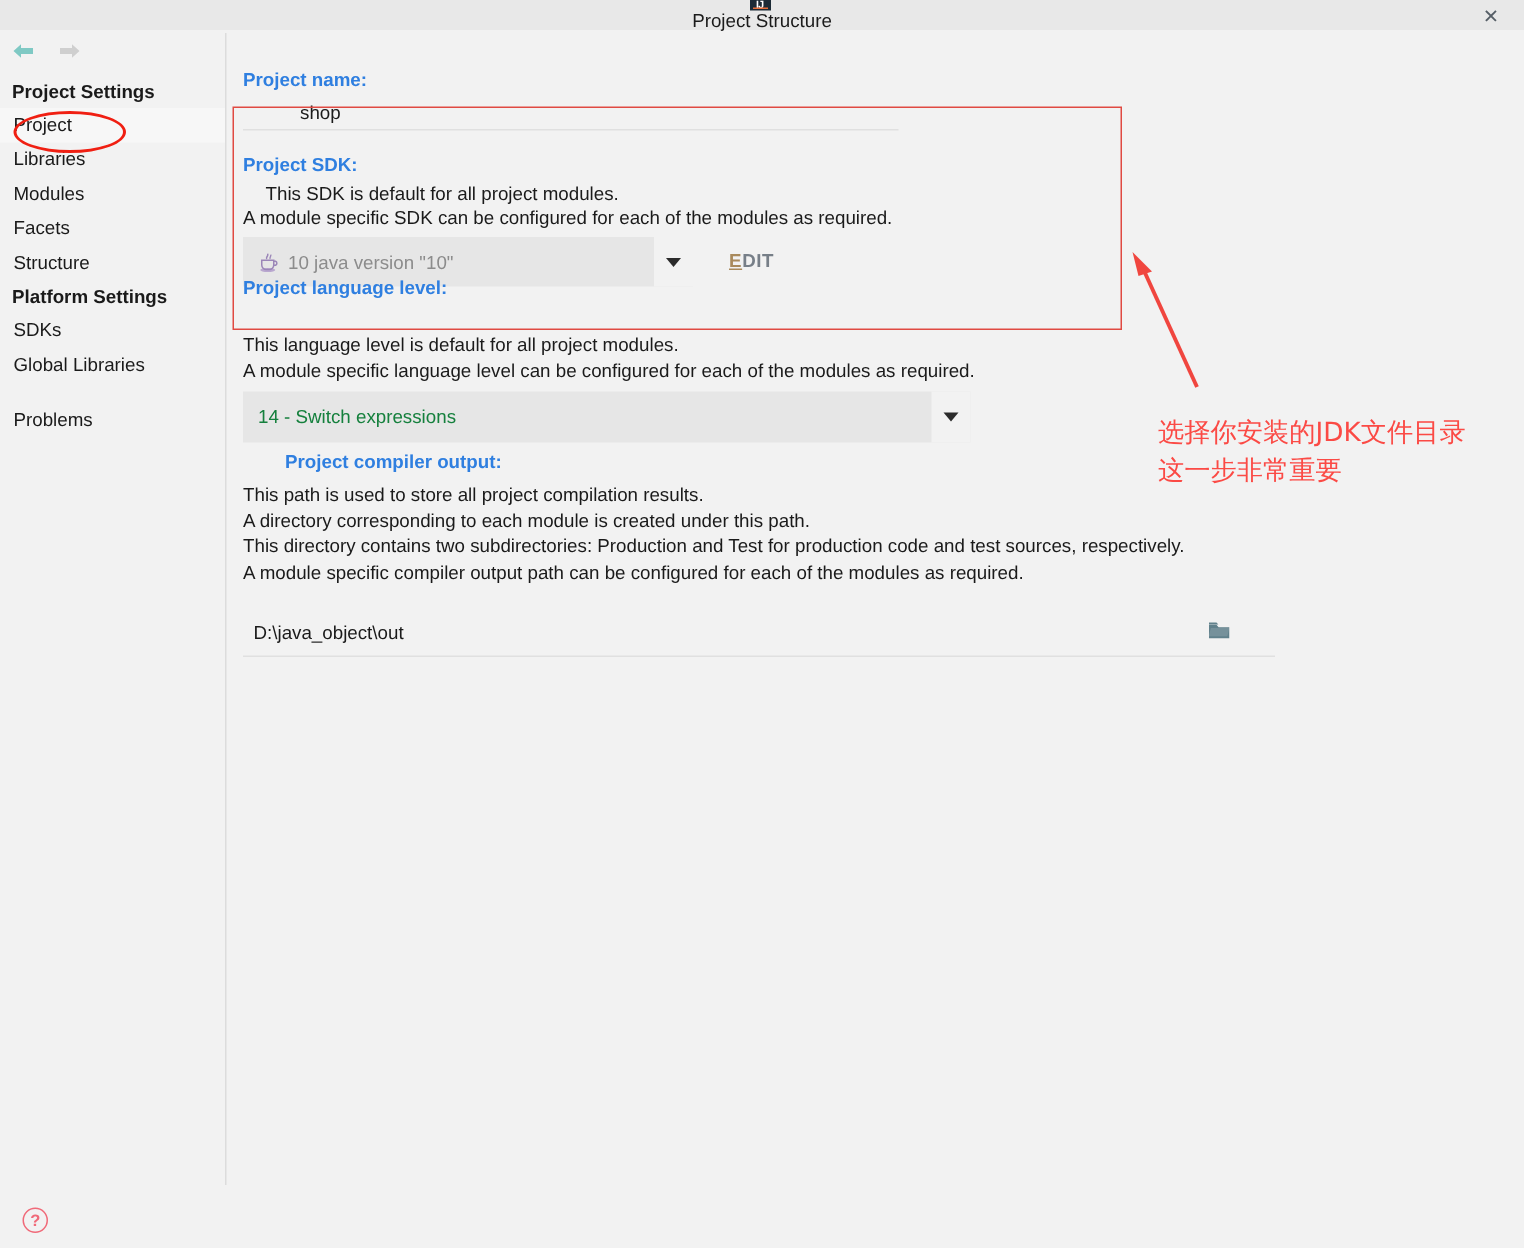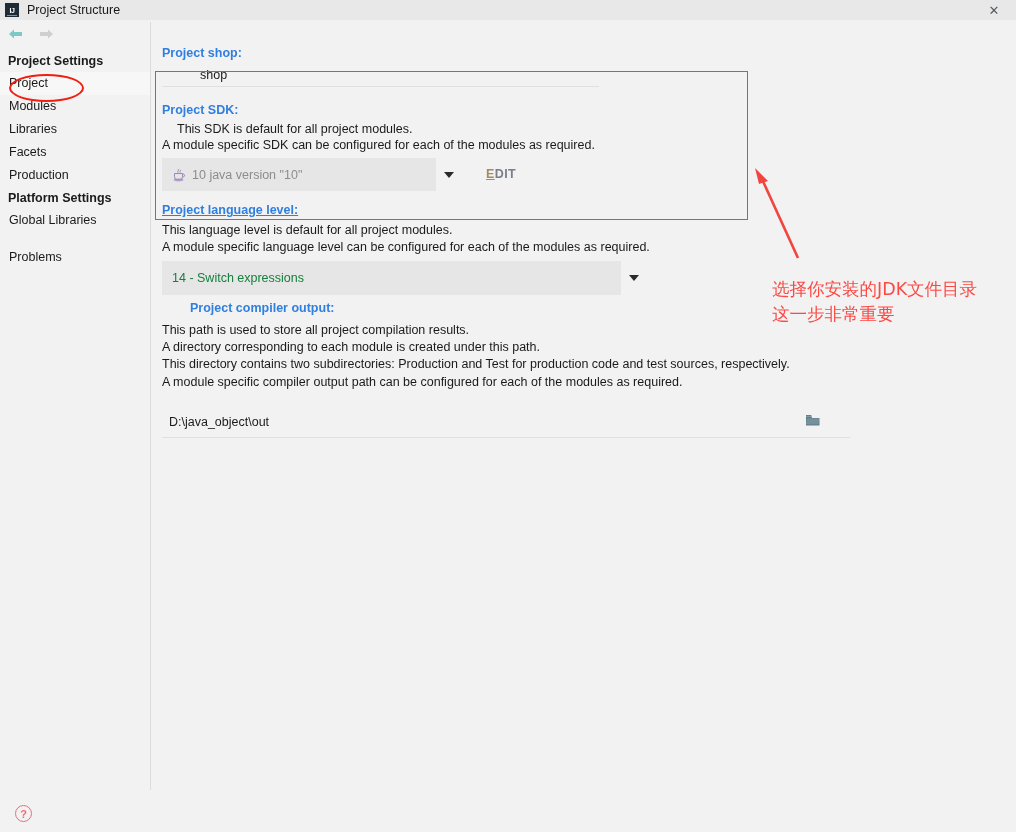--- a/index.html
+++ b/index.html
@@ -15,21 +15,21 @@
     position: relative;
     width: 1016px; height: 832px;
     background: #f2f2f2;
   }
 
   
   .titlebar {
     position: absolute; left: 0; top: 0;
     width: 1016px; height: 20px;
     background: #e8e8e8;
-    display: flex; align-items: center;
+    display: flex; align-items: center; flex-direction: column;
   }
   .title-icon {
     width: 14px; height: 14px;
     margin-left: 5px; margin-right: 8px;
     background: #1c2b36;
     color: #fff;
     font-size: 7px; font-weight: bold;
     display: flex; align-items: center; justify-content: center;
     letter-spacing: -0.5px;
     position: relative;
@@ -222,33 +222,34 @@
           <path d="M16 7 L11 2.5 L11 5 L3 5 L3 9 L11 9 L11 11.5 Z" fill="#cfcfcf"></path>
         </svg>
     </div>
   </div>
 
   <div class="side-divider"></div>
 
   <div class="sidebar">
     <div class="group-header">Project Settings</div>
     <div class="side-item selected">Project</div>
+    <div class="side-item">Libraries</div>
     <div class="side-item">Modules</div>
-    <div class="side-item">Libraries</div>
     <div class="side-item">Facets</div>
-    <div class="side-item">Production</div>
+    <div class="side-item">Structure</div>
     <div class="group-header">Platform Settings</div>
+    <div class="side-item">SDKs</div>
     <div class="side-item">Global Libraries</div>
     <div class="side-gap"></div>
     <div class="side-item">Problems</div>
   </div>
 
   <div class="main">
 
-    <div class="label-blue" style="left:11px; top:26px;">Project shop:</div>
+    <div class="label-blue" style="left:11px; top:26px;">Project name:</div>
     <div class="field-text" style="left:18px; top:48px;margin-left:31px;">shop</div>
     <div class="underline" style="left:11px; top:66px; width:437px;"></div>
 
     <div class="label-blue" style="left:11px; top:83px;">Project SDK:</div>
     <div class="desc" style="left:11px; top:102px;margin-left:15px;">This SDK is default for all project modules.</div>
     <div class="desc" style="left:11px; top:118px;">A module specific SDK can be configured for each of the modules as required.</div>
 
     <div class="combo" style="left:11px; top:138px; width:300px; height:33px;">
       <div class="combo-label" style="color:#8c8c8c;">
         <span class="java-icon">
@@ -264,21 +265,21 @@
       </div>
       <div class="combo-arrow-btn">
         <span class="caret-down"></span>
       </div>
     </div>
 
     <div class="edit-btn" style="left:335px; top:147px;">
       <span class="mn">E</span><span>DIT</span>
     </div>
 
-    <div class="label-blue" style="left:11px; top:183px;text-decoration:underline;">Project language level:</div>
+    <div class="label-blue" style="left:11px; top:165px;">Project language level:</div>
     <div class="desc" style="left:11px; top:220px;">A module specific language level can be configured for each of the modules as required.</div>
     <div class="desc" style="left:11px; top:203px;">This language level is default for all project modules.</div>
 
     <div class="combo" style="left:11px; top:222px; width:485px; height:34px; margin-top:19px;">
       <div class="combo-label" style="color:#15803d;">14 - Switch expressions</div>
       <div class="combo-arrow-btn">
         <span class="caret-down"></span>
       </div>
     </div>
 

